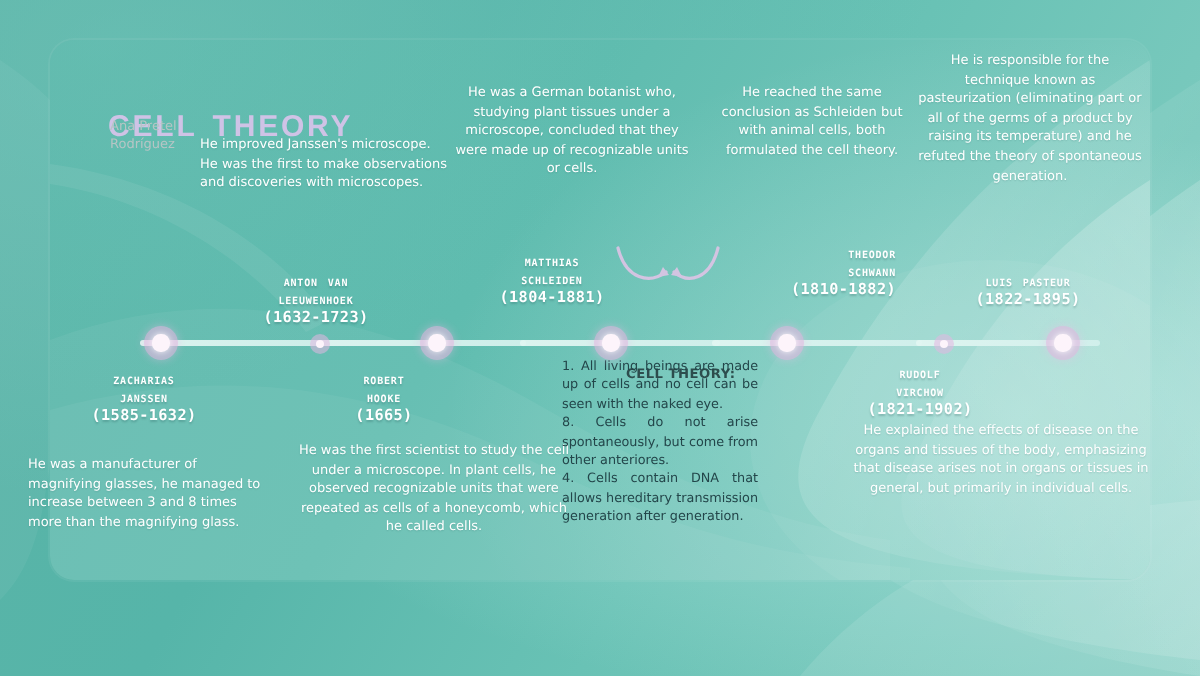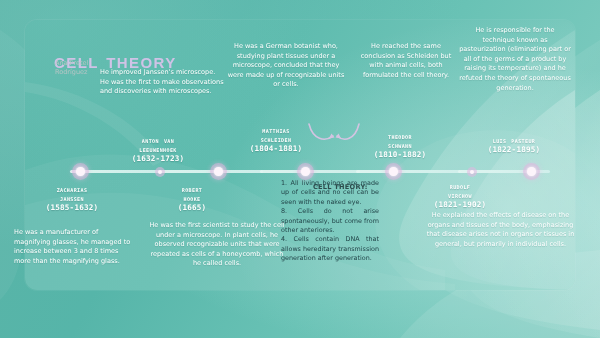--- a/index.html
+++ b/index.html
@@ -158,21 +158,21 @@
     <span>Leeuwenhoek</span>
     <span class="yr">(1632-1723)</span>
   </div>
 
   <div class="nm" style="left:228px;top:126px;width:96px;text-align:center;">
     <span>Matthias</span><br>
     <span>Schleiden</span>
     <span class="yr">(1804-1881)</span>
   </div>
 
-  <div class="nm" style="left:352px;top:132px;width:96px;">
+  <div class="nm" style="left:352px;top:122px;width:96px;text-align:right;">
     <span>Theodor</span><br>
     <span>Schwann</span>
     <span class="yr">(1810-1882)</span>
   </div>
 
   <div class="nm" style="left:466px;top:136px;width:96px;">
     <span>Luis Pasteur</span>
     <span class="yr">(1822-1895)</span>
   </div>
 

